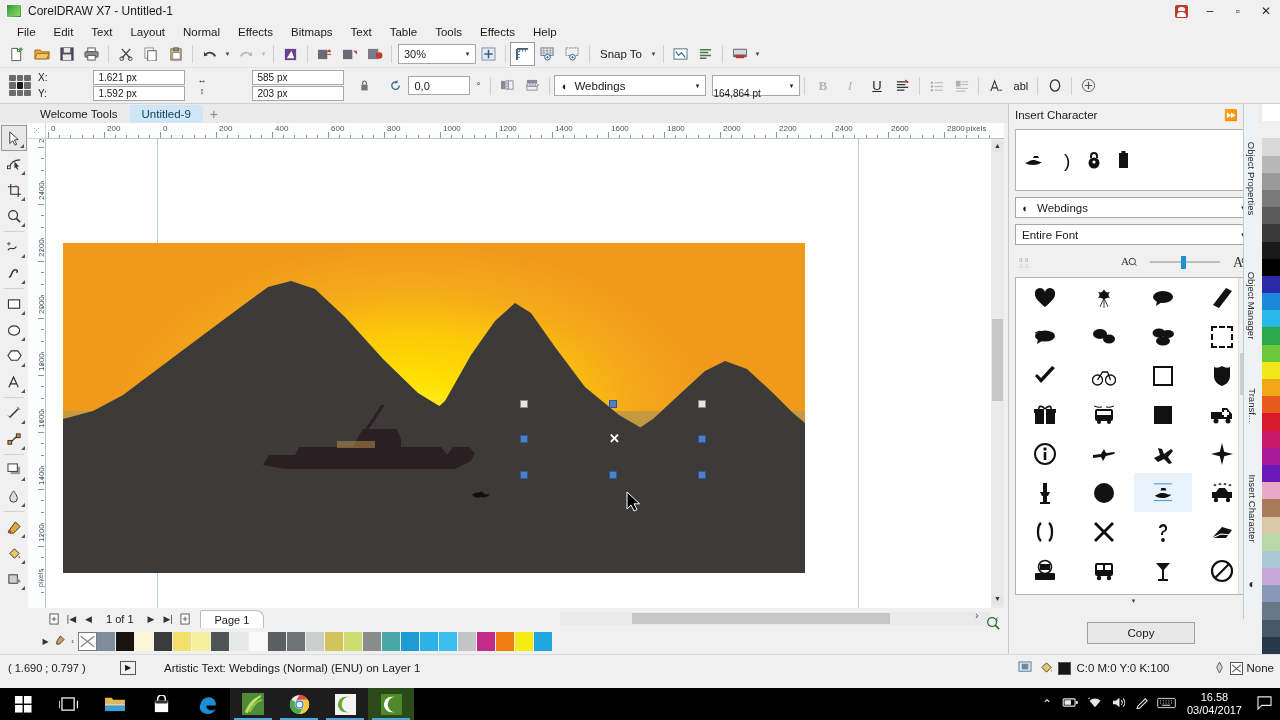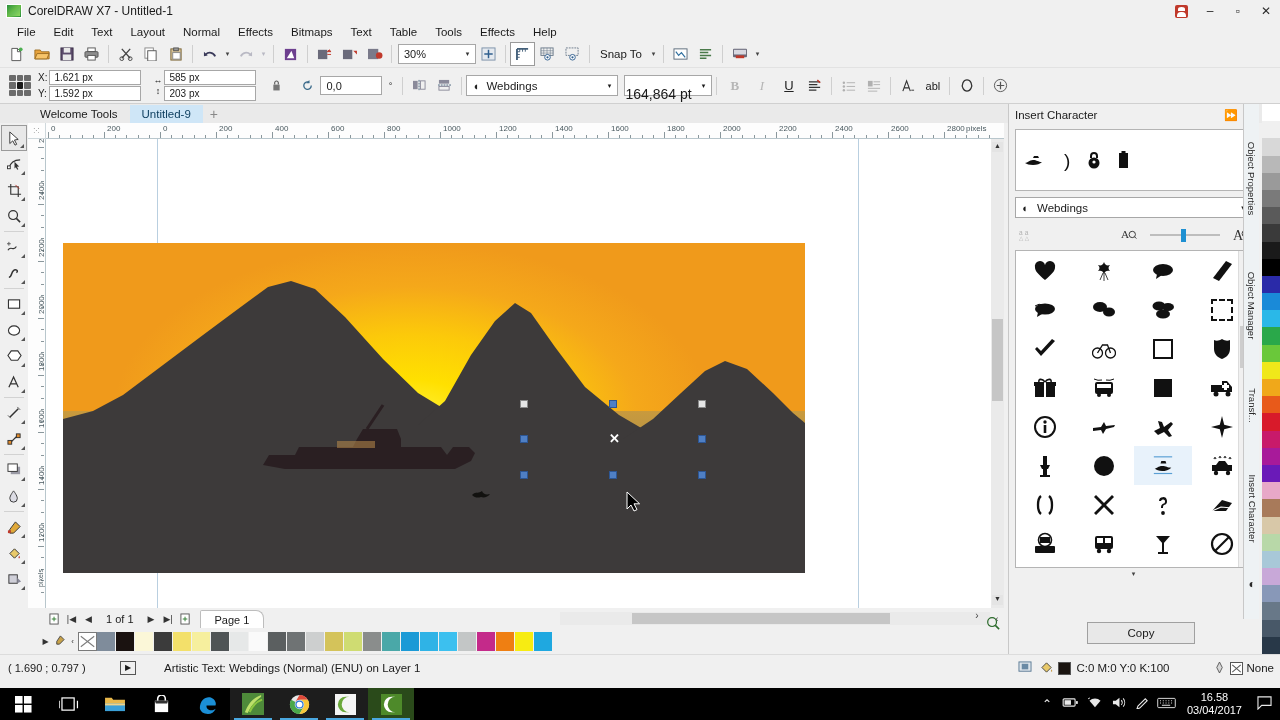--- a/index.html
+++ b/index.html
@@ -70,37 +70,37 @@
   
   .prop-toolbar{
     position:absolute; left:0; top:68px; width:1280px; height:36px;
     background:#f0f0f0; display:flex; align-items:center; padding-left:4px;
     border-bottom:1px solid #d0d0d0;
   }
   .xy-group{ display:flex; align-items:center; margin-left:2px;}
   .xy-labels{ display:flex; flex-direction:column; font-size:10px; line-height:16px; margin-right:2px;}
   .xy-fields{ display:flex;flex-direction:column; gap:1px;}
   .fld{ border:1px solid #a7a7a7;background:#fff;height:15px;width:92px;font-size:10px;
-     display:flex;align-items:center;padding-left:4px;}
+     display:flex;align-items:center;padding-left:4px;margin-left:44px;}
   .anchor-grid{ width:22px;height:22px;display:grid;grid-template-columns:repeat(3,1fr);
     grid-template-rows:repeat(3,1fr);gap:1px;margin:0 5px;}
   .anchor-grid i{ background:#6b6b6b;display:block;border-radius:1px;}
   .anchor-grid i.on{ background:#1a1a1a;}
   .sz-icons{display:flex;flex-direction:column;gap:1px;font-size:9px;align-items:center;margin-right:2px;}
   .rot-field{border:1px solid #a7a7a7;background:#fff;height:19px;width:62px;font-size:11px;
      display:flex;align-items:center;padding-left:5px;}
 
   .font-combo{ width:152px;height:21px;border:1px solid #a7a7a7;background:#fff;
      display:flex;align-items:center;}
   .font-combo .fi{ width:19px;text-align:center;font-size:11px;color:#222;}
   .font-combo .fname{ flex:1;font-size:11.5px;}
   .font-combo .arw{width:16px;text-align:center;font-size:7px;}
   .size-combo{ width:88px;height:21px;border:1px solid #a7a7a7;background:#fff;
      display:flex;align-items:center;margin-left:6px;}
-  .size-combo .sval{ flex:1;padding-left:0;font-size:14px;margin-top:16px;}
+  .size-combo .sval{ flex:1;padding-left:0;font-size:10px;margin-top:16px;}
   .size-combo .arw{width:16px;text-align:center;font-size:7px;}
   .fbtn{width:27px;height:24px;display:flex;align-items:center;justify-content:center;
      font-size:13px;color:#b6b6b6;}
   .fbtn.en{color:#222;}
 
   
   .tabbar{
     position:absolute;left:0;top:104px;width:1280px;height:19px;background:#eaeaea;
     display:flex;align-items:flex-end;
   }
@@ -989,20 +989,24 @@
       <svg width="11" height="18">
           <rect x="1" y="2" width="9" height="15" fill="#111"></rect>
           <rect x="3.5" y="0" width="4" height="2" fill="#111"></rect>
         </svg>
     </div>
     <div class="dk-combo">
       <div class="ci">◐</div>
       <div class="cv">Webdings</div>
       <div class="ca">▾</div>
     </div>
+    <div class="dk-combo">
+      <div class="cv" style="padding-left:6px">Entire Font</div>
+      <div class="ca">▾</div>
+    </div>
     <div class="dk-tools">
       <div style="width:24px;text-align:center;font-size:11px;color:#b0b0b0">
         <svg width="16" height="13" viewBox="0 0 17 14">
             <text x="0" y="7" font-size="7" fill="#b0b0b0">a</text>
             <text x="6" y="7" font-size="7" fill="#b0b0b0">a</text>
             <text x="0" y="13" font-size="6" fill="#b0b0b0">△</text>
             <text x="6" y="13" font-size="6" fill="#b0b0b0">△</text>
           </svg>
       </div>
       <div style="flex:1"></div>

